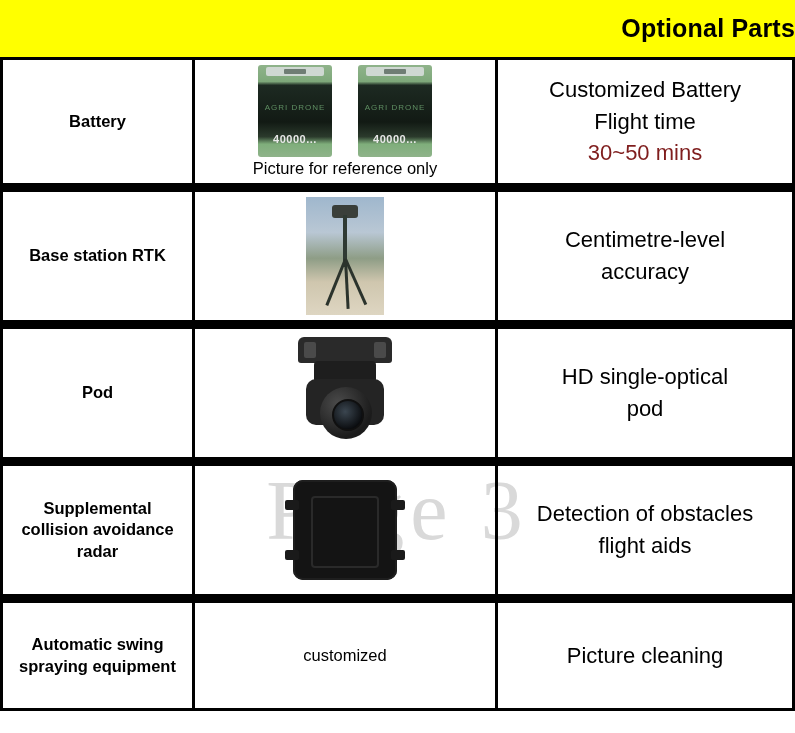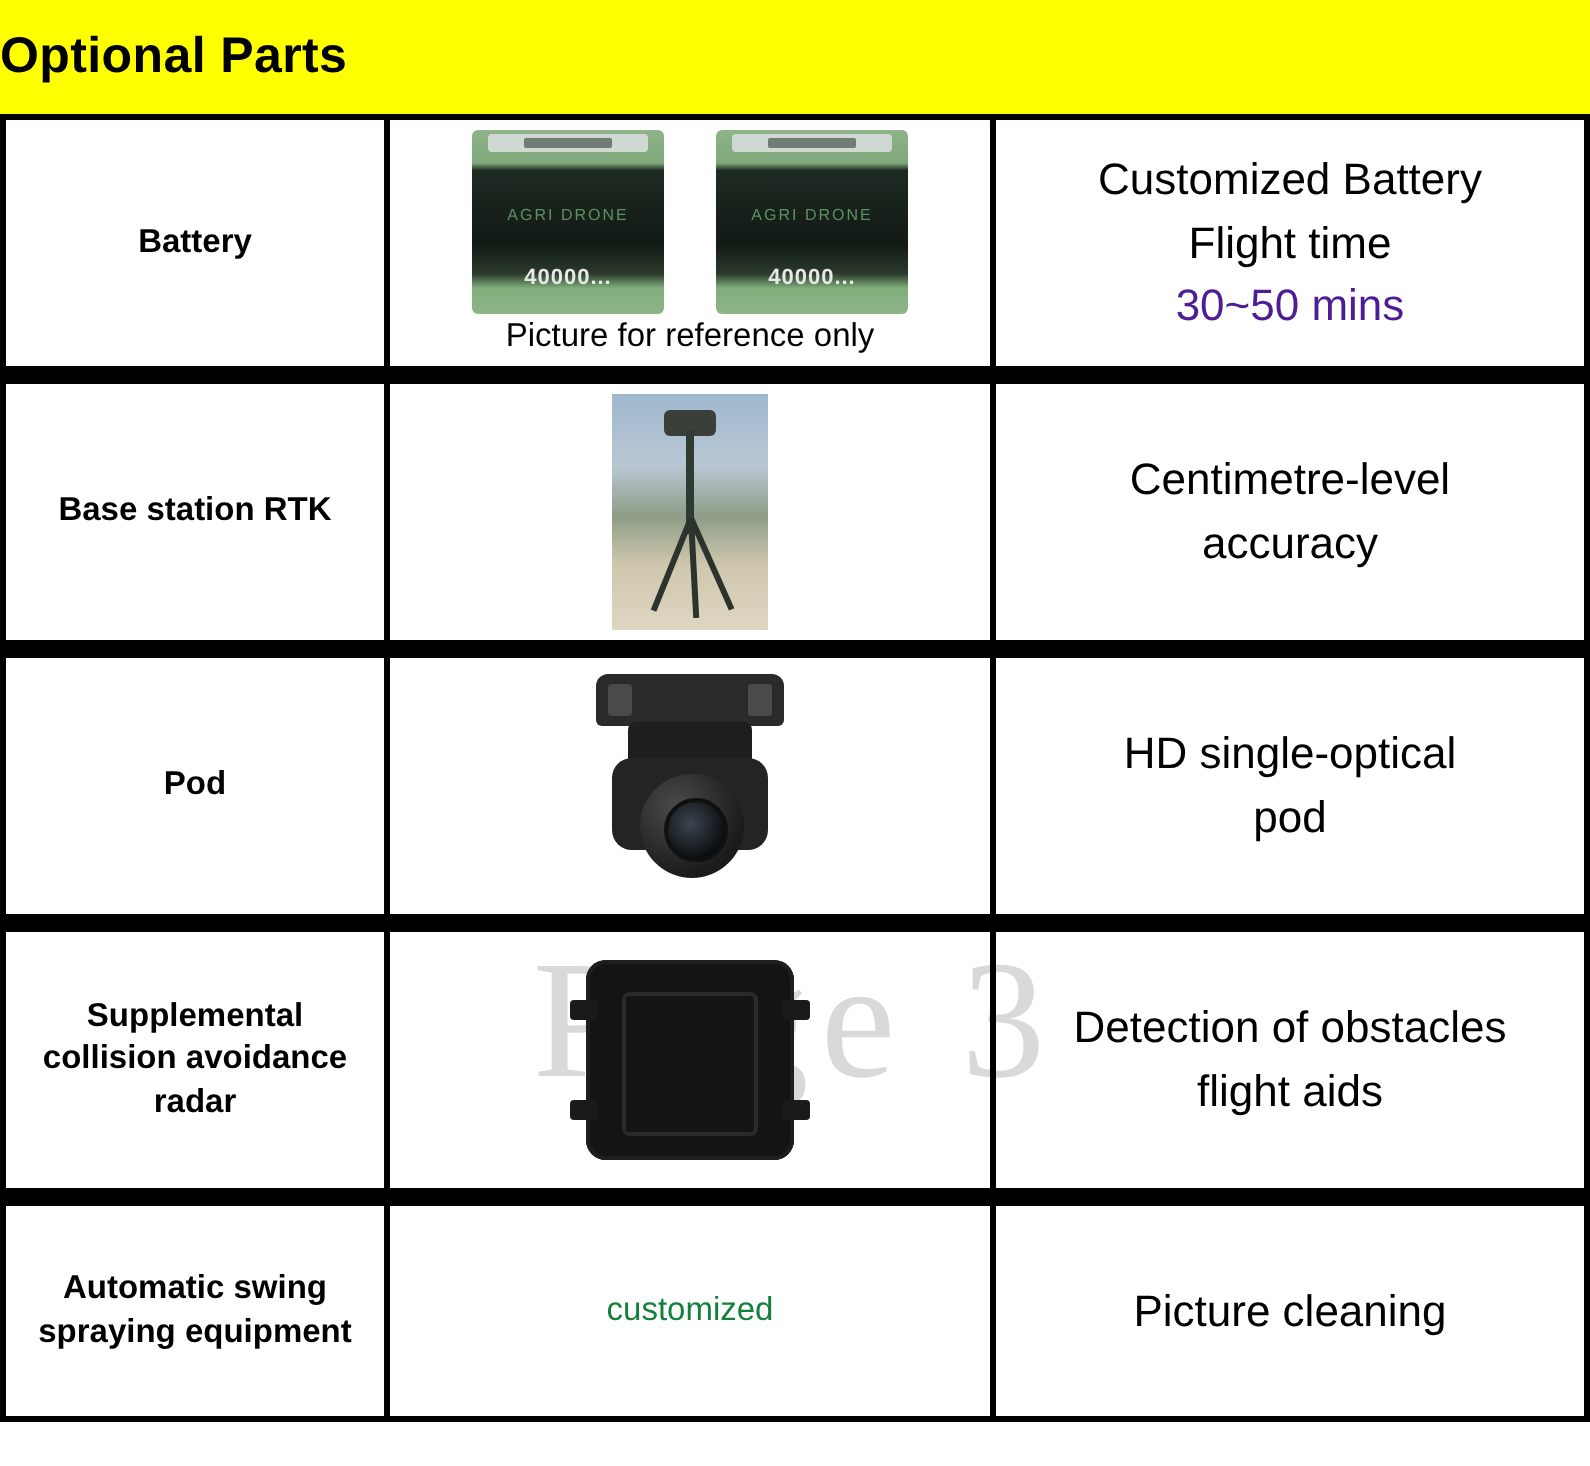--- a/index.html
+++ b/index.html
@@ -21,21 +21,21 @@
     position: relative;
     box-sizing: border-box;
   }
 
   
   .title-bar {
     height: 57px;
     background: #ffff00;
     display: flex;
     align-items: center;
-    justify-content: flex-start;
+    justify-content: flex-end;
   }
   .title-bar .title-text {
     font-size: 25px;
     font-weight: bold;
     color: #000000;
     letter-spacing: 0.2px;
   }
 
   
   .watermark {
@@ -92,21 +92,21 @@
   }
   .col-desc {
     flex: 1;
     border-right: 3px solid #000;
     font-size: 22px;
     color: #000;
     line-height: 1.45;
   }
 
   .desc-line { display: block; }
-  .desc-accent { color: #4c1d95; }
+  .desc-accent { color: #7f1d1d; }
 
   
   .row-battery { height: 123px; }
   .row-rtk { height: 128px; }
   .row-pod { height: 128px; }
   .row-radar { height: 128px; }
   .row-sprayer { height: 105px; }
 
   .caption {
     font-size: 16.5px;
@@ -124,21 +124,21 @@
   }
   .pic-row {
     display: flex;
     gap: 26px;
     align-items: flex-start;
     justify-content: center;
   }
 
   
   .battery {
-    width: 96px;
+    width: 74px;
     height: 92px;
     background: linear-gradient(#8fb38a 0%, #7ea87a 18%, #1d2a22 22%, #121a14 62%, #2b3a2c 78%, #7fae7b 86%, #8fb38a 100%);
     border-radius: 3px;
     position: relative;
     overflow: hidden;
   }
   .battery .bterm {
     position: absolute;
     top: 2px;
     left: 8px;
@@ -308,21 +308,21 @@
     height: 10px;
     border-radius: 2px;
   }
   .radar .tab.t1 { left: -8px; top: 20px; }
   .radar .tab.t2 { left: -8px; bottom: 20px; }
   .radar .tab.t3 { right: -8px; top: 20px; }
   .radar .tab.t4 { right: -8px; bottom: 20px; }
 
   .plain-text {
     font-size: 16.5px;
-    color: #15803d;
+    color: #000000;
   }
 </style>
 </head>
 <body>
 
 <div class="page">
 
   <div class="title-bar">
     <span class="title-text">Optional Parts</span>
   </div>

